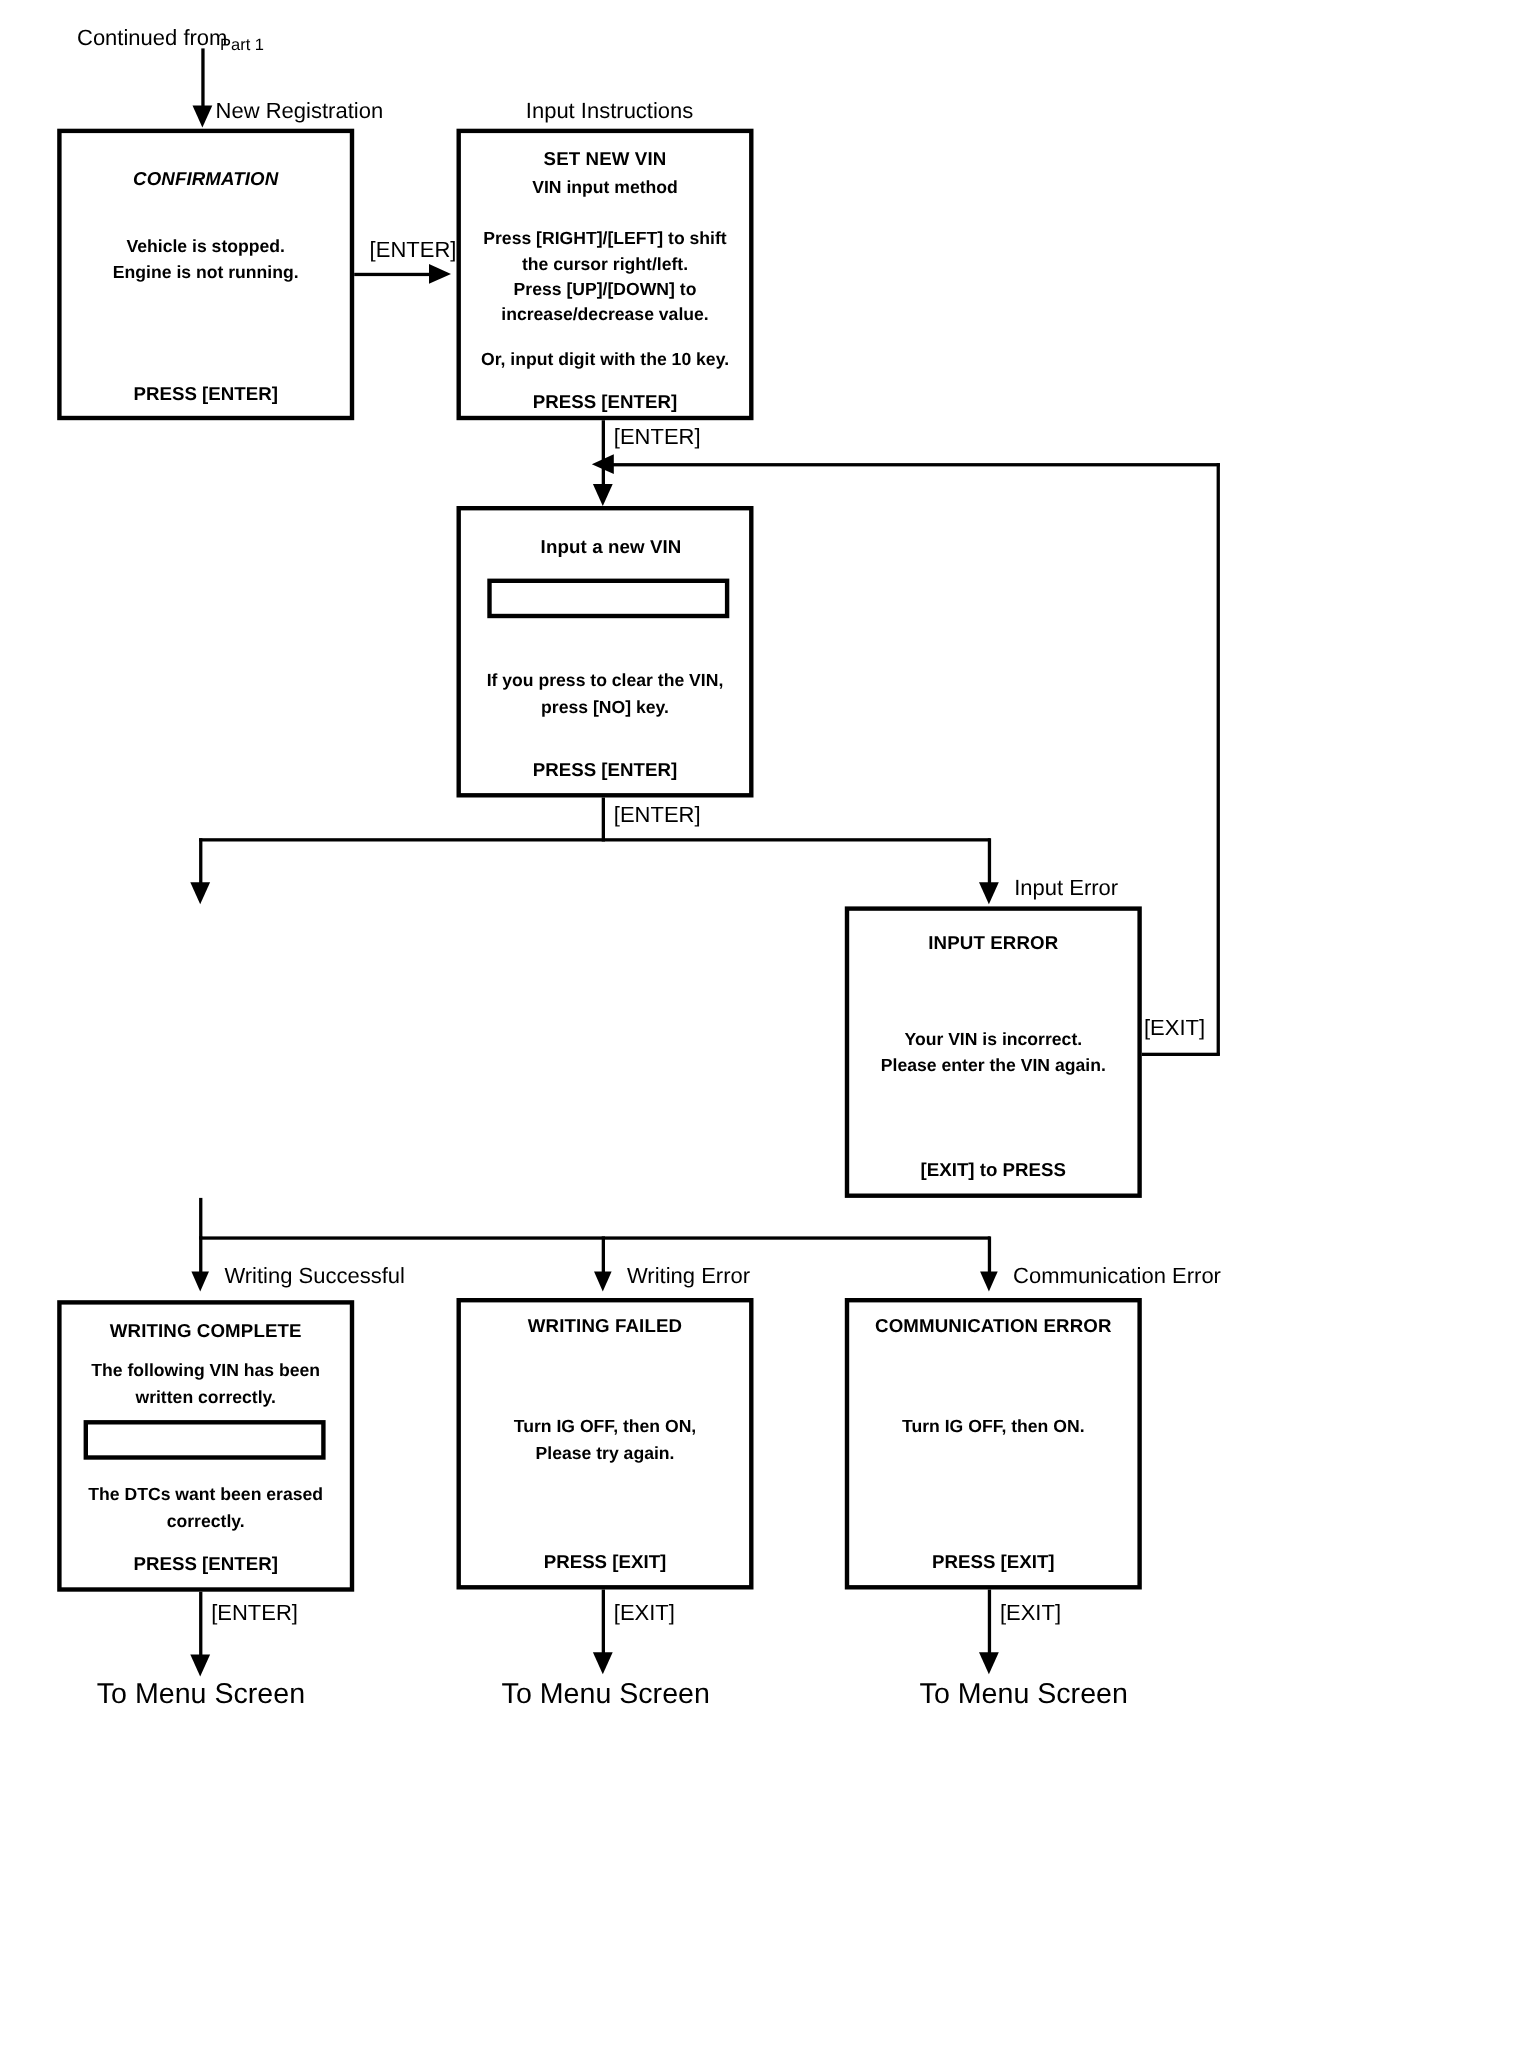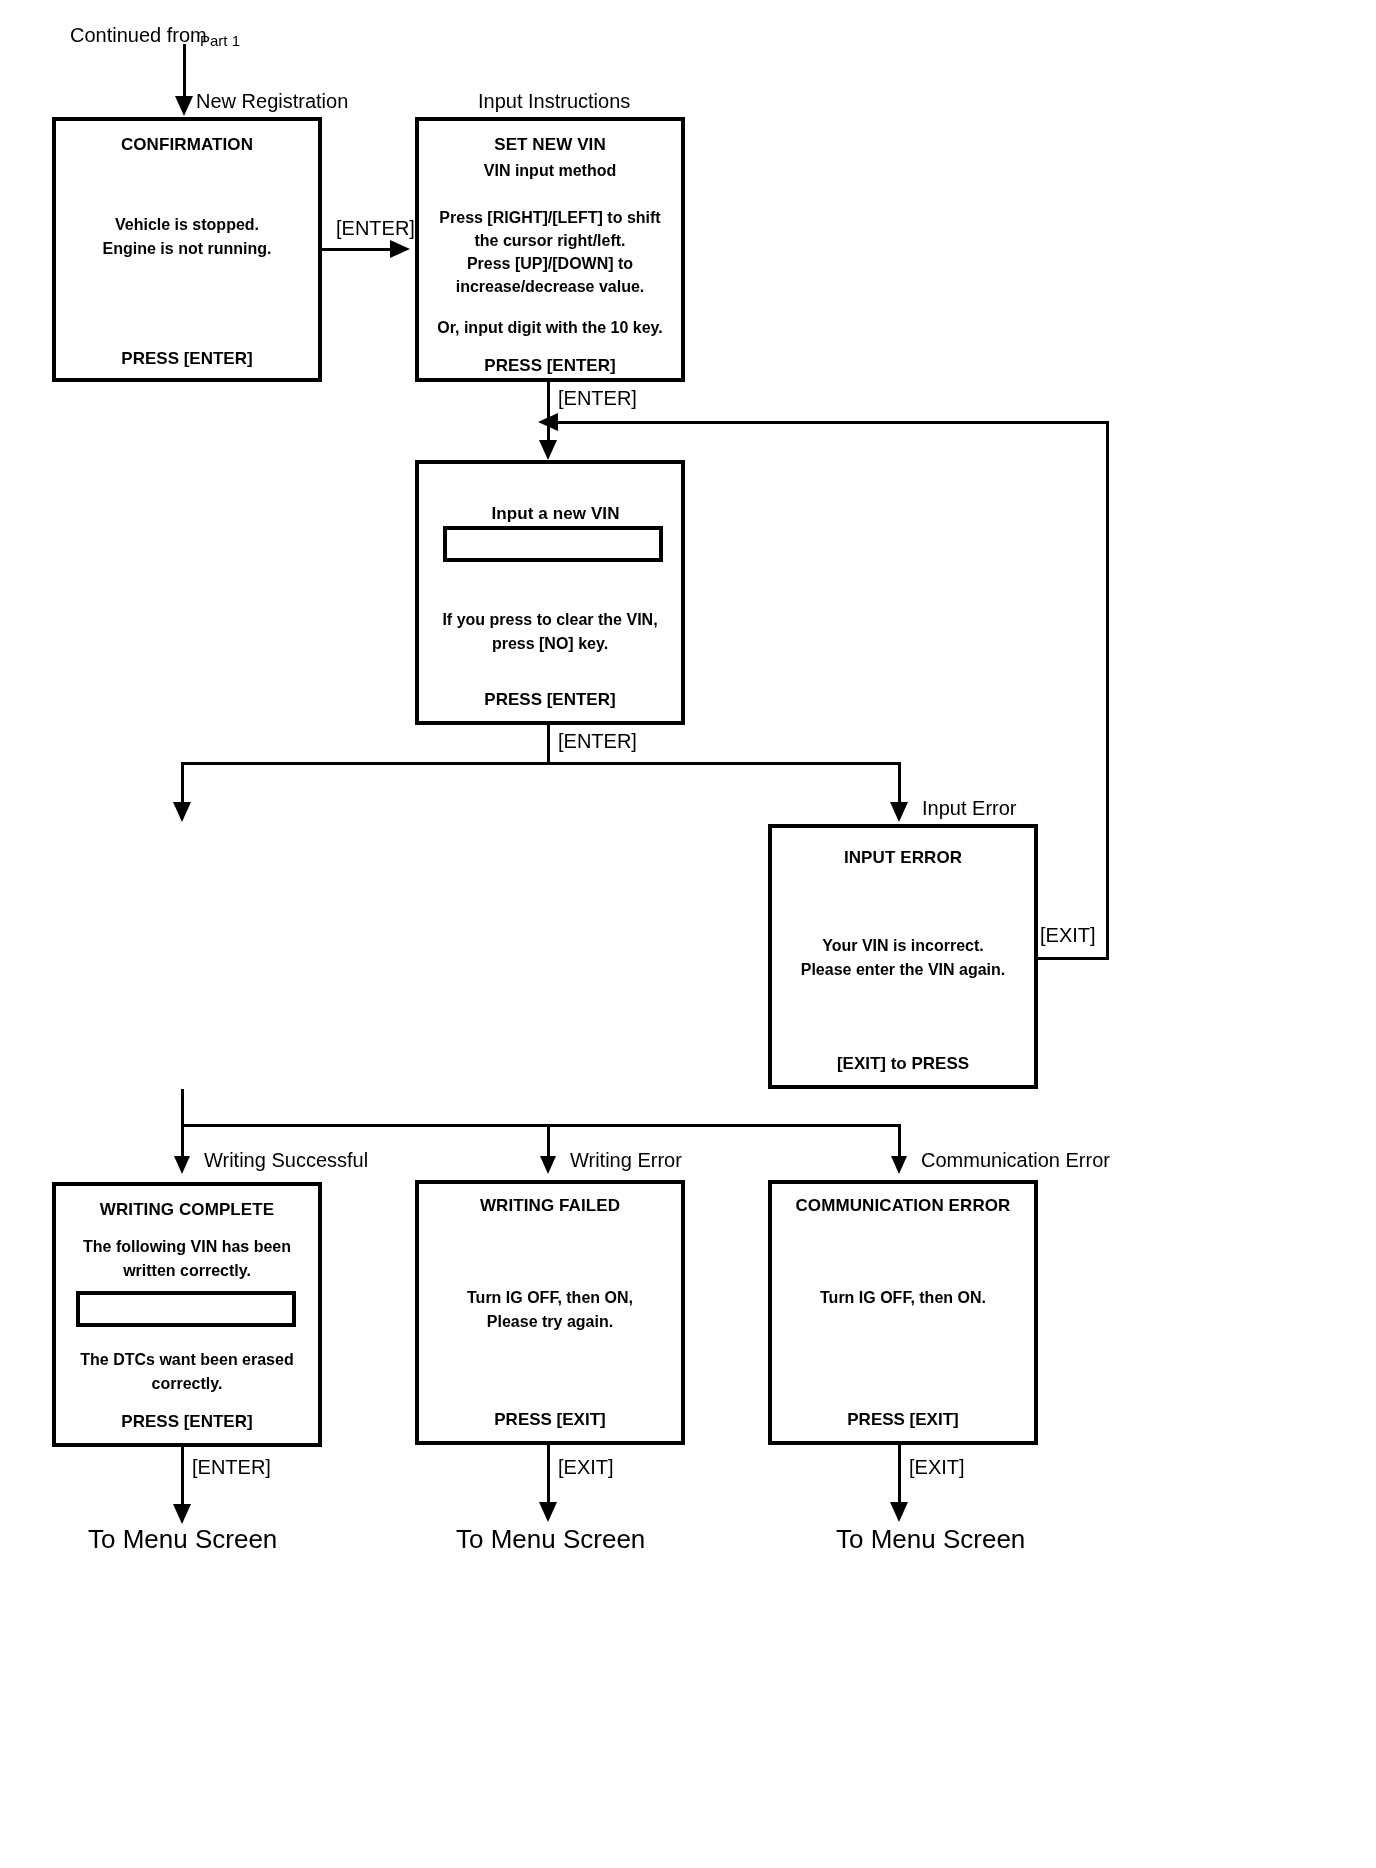--- a/index.html
+++ b/index.html
@@ -122,21 +122,21 @@
 
   <div class="label" style="left:70px; top:12px;">Continued from</div>
   <div class="label-small" style="left:200px; top:20px;">Part 1</div>
 
   <div class="vline" style="left:183px; top:32px; height:60px;"></div>
   <div class="arrow-down" style="left:175px; top:84px;"></div>
 
   <div class="label" style="left:196px; top:78px;">New Registration</div>
 
   <div class="screen-box" id="box-confirmation" style="left:52px; top:105px; width:270px; height:265px;">
-    <div class="box-title" style="top:14px;">CONFIRMATION</div>
+    <div class="box-title" style="top:32px;font-style:italic;">CONFIRMATION</div>
     <div class="box-line" style="top:92px;">Vehicle is stopped.</div>
     <div class="box-line" style="top:116px;">Engine is not running.</div>
     <div class="box-footer" style="top:228px;">PRESS [ENTER]</div>
   </div>
 
   <div class="label" style="left:336px; top:205px;">[ENTER]</div>
   <div class="hline" style="left:322px; top:236px; width:70px;"></div>
   <div class="arrow-right" style="left:390px; top:228px;"></div>
 
   <div class="label" style="left:478px; top:78px;">Input Instructions</div>
@@ -156,21 +156,21 @@
   <div class="vline" style="left:547px; top:370px; height:72px;"></div>
   <div class="arrow-down" style="left:539px; top:428px;"></div>
 
   <div class="hline" style="left:556px; top:409px; width:553px;"></div>
   <div class="arrow-left" style="left:538px; top:401px;"></div>
   <div class="vline" style="left:1106px; top:409px; height:538px;"></div>
   <div class="hline" style="left:1037px; top:945px; width:72px;"></div>
   <div class="label" style="left:1040px; top:912px;">[EXIT]</div>
 
   <div class="screen-box" id="box-inputvin" style="left:415px; top:448px; width:270px; height:265px;">
-    <div class="box-title" style="top:40px;padding-left:11px;">Input a new VIN</div>
+    <div class="box-title" style="top:24px;padding-left:11px;">Input a new VIN</div>
     <div class="vin-field" style="left:24px; top:62px; width:220px; height:36px;"></div>
     <div class="box-line" style="top:144px;">If you press to clear the VIN,</div>
     <div class="box-line" style="top:168px;">press [NO] key.</div>
     <div class="box-footer" style="top:226px;">PRESS [ENTER]</div>
   </div>
 
   <div class="label" style="left:558px; top:718px;">[ENTER]</div>
   <div class="vline" style="left:547px; top:713px; height:40px;"></div>
   <div class="hline" style="left:181px; top:750px; width:719px;"></div>
 

